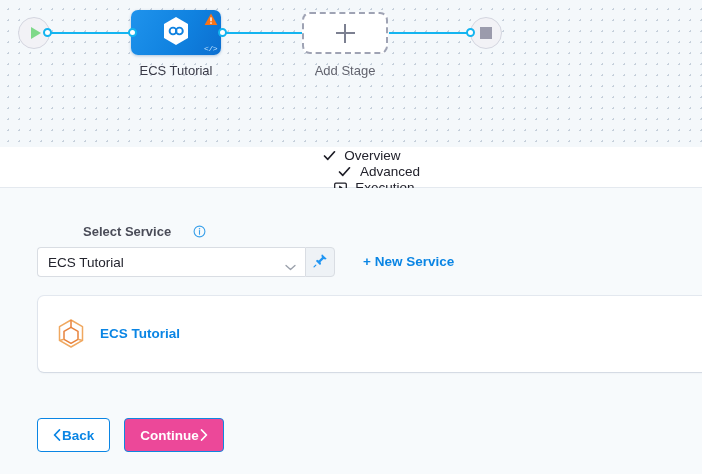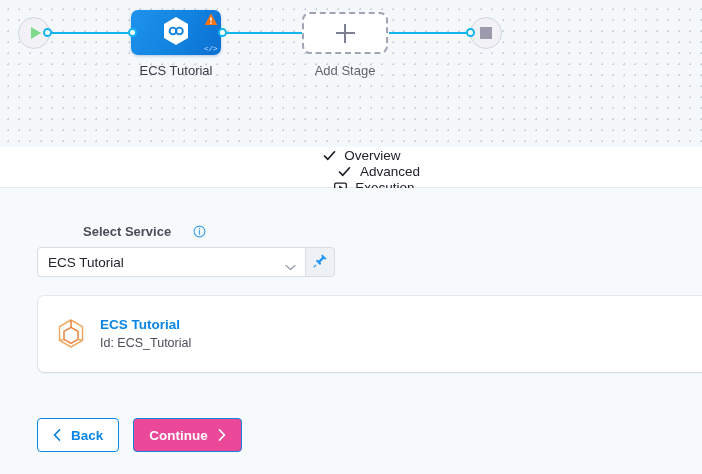--- a/index.html
+++ b/index.html
@@ -142,21 +142,21 @@
     display: flex; align-items: center;
   }
   .card-ico { margin-left: 18px; width: 30px; height: 32px; flex: none; }
   .card-text { margin-left: 14px; line-height: 1.35; }
   .card-title { font-size: 13.5px; font-weight: bold; color: #0a85e4; cursor: pointer; }
   .card-sub { font-size: 12.5px; color: #4b4d58; }
 
   .footer-btns { position: absolute; left: 37px; top: 418px; display: flex; gap: 14px; }
   .btn {
     height: 31px; border-radius: 4px; font-size: 13.5px; font-weight: bold;
-    display: flex; align-items: center; gap: 10px; cursor: pointer; padding: 16px 15px;
+    display: flex; align-items: center; gap: 1px; cursor: pointer; padding: 16px 15px;
   }
   .btn-back { background: #ffffff; border: 1px solid #0a85e4; color: #0a85e4; }
   .btn-continue { background: #ec4899; border: 1px solid #1086e0; color: #ffffff; }
   .arrow-ico { width: 8px; height: 12px; }
 </style>
 </head>
 <body>
 
 <div id="app">
 
@@ -263,34 +263,34 @@
     <div class="pin-btn">
       <span>
         <svg width="15" height="15" viewBox="0 0 16 16" fill="#2196f3">
           <path d="M9.6 1.2 L14.6 6.2 L13.1 7.0 L11.4 6.3 L8.0 9.7 L8.6 11.6 L7.4 12.8 L3.1 8.5 L4.3 7.3 L6.2 7.9 L9.6 4.5 L8.9 2.8 Z"></path>
           <path d="M3.0 12.9 L1.1 14.8" stroke="#2196f3" stroke-width="1.3" stroke-linecap="round"></path>
         </svg>
       </span>
     </div>
   </div>
 
+  <div class="new-service-link">+ New Service</div>
 
   <div class="service-card">
     <span class="card-ico">
       <svg width="30" height="32" viewBox="0 0 30 32" fill="none" stroke-width="1.5" stroke-linejoin="round">
         <path d="M15 2 L26.5 8.6 L26.5 22.4 L15 29 L3.5 22.4 L3.5 8.6 Z" stroke="#f0a860"></path>
         <path d="M15 9.3 L22 13.3 L22 21.3 L15 25.3 L8 21.3 L8 13.3 Z" stroke="#e8823c"></path>
         <path d="M15 2 L15 9.3" stroke="#e8823c"></path>
         <path d="M3.5 22.4 L8 21.3" stroke="#f0a860"></path>
         <path d="M26.5 22.4 L22 21.3" stroke="#f0a860"></path>
       </svg>
     </span>
     <div class="card-text">
       <div class="card-title">ECS Tutorial</div>
-      <div class="card-sub">Id: ECS_Tutorial</div>
     </div>
   </div>
 
   <div class="footer-btns">
     <div class="btn btn-back">
       <span class="arrow-ico">
         <svg width="8" height="12" viewBox="0 0 8 12" fill="none" stroke="currentColor" stroke-width="1.8" stroke-linecap="round" stroke-linejoin="round">
             <path d="M6.4 1 L1.6 6 L6.4 11"></path>
           </svg>
       </span>

